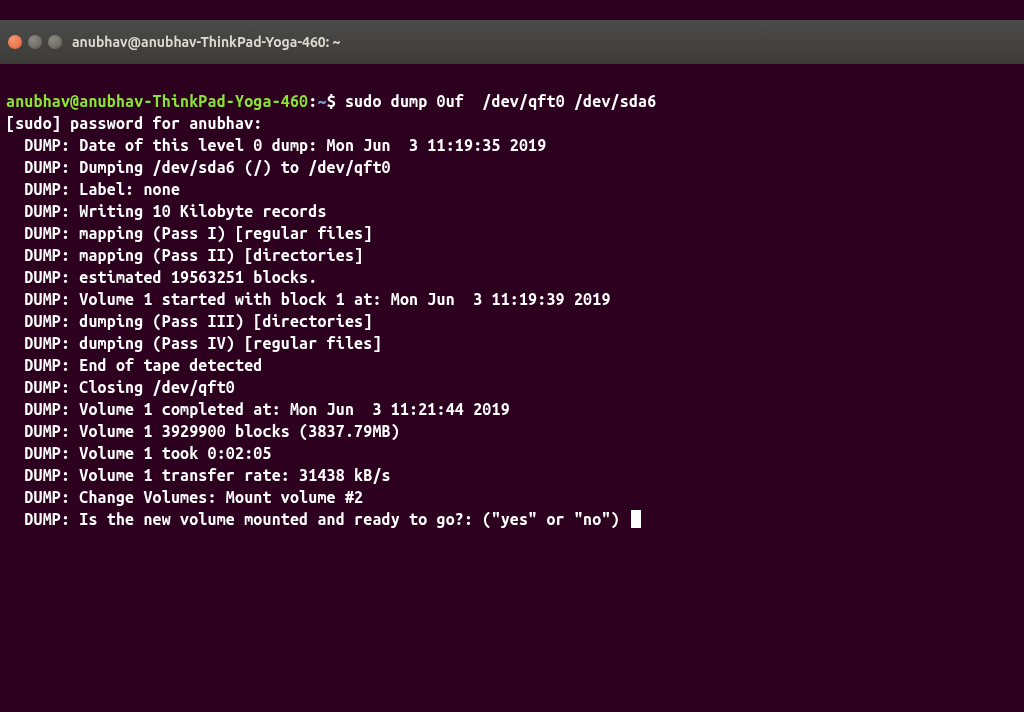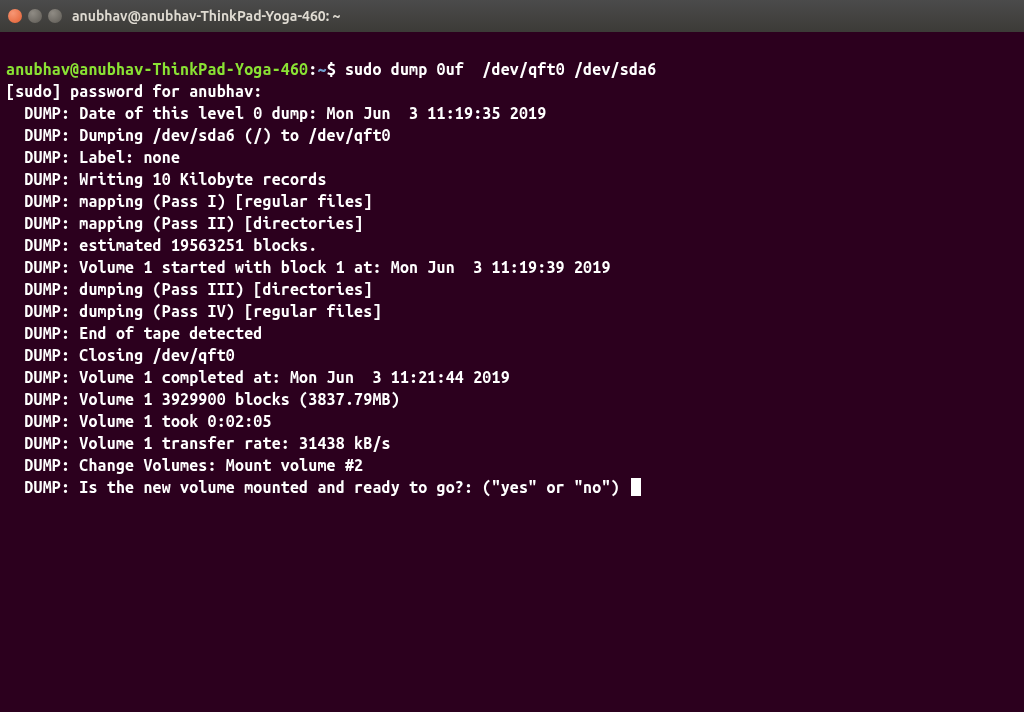--- a/index.html
+++ b/index.html
@@ -8,29 +8,30 @@
     background: #2c001e;
     font-family: "Ubuntu Mono", "DejaVu Sans Mono", monospace;
     font-size: 16px;
     width: 1024px;
     height: 712px;
     overflow: hidden;
     color: #ffffff;
     font-weight: bold;
   }
   .titlebar {
-    height: 32px;
+    height: 44px;
     background: linear-gradient(to bottom, #4b4b4b, #3c3b37);
     display: flex;
     align-items: center;
     padding: 0 8px;
     font-family: "Ubuntu", sans-serif;
     font-size: 14px;
     color: #dfdbd2;
     font-weight: bold;
+    margin-top: 20px;
   }
   .window-buttons {
     display: flex;
     gap: 6px;
     margin-right: 10px;
   }
   .wbtn {
     width: 14px;
     height: 14px;
     border-radius: 50%;

